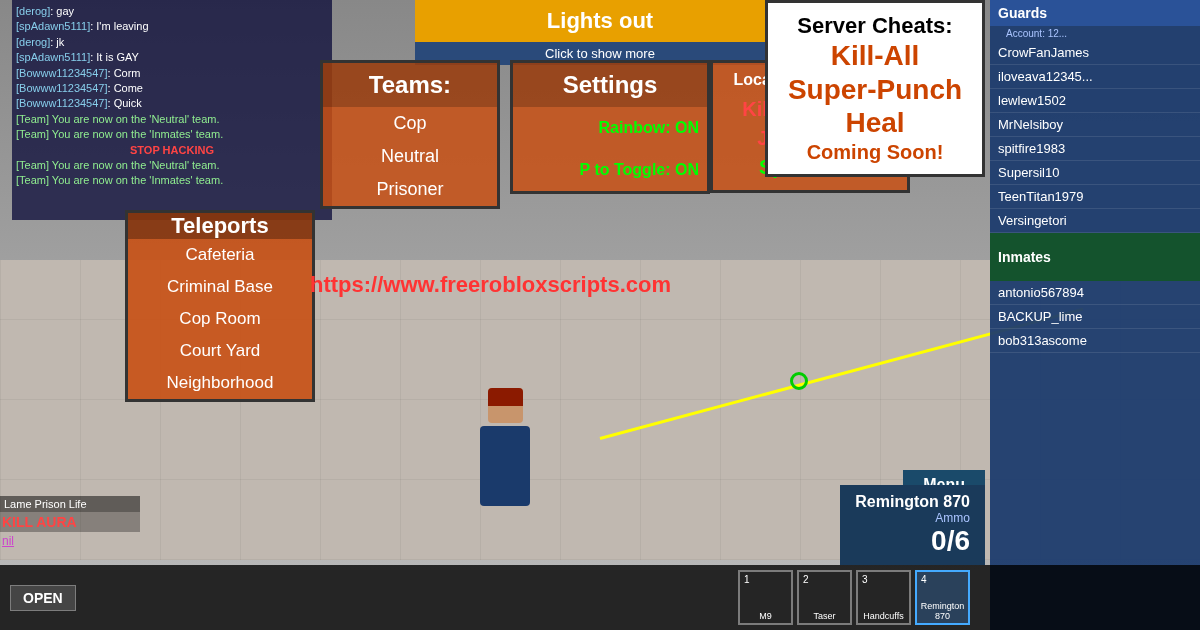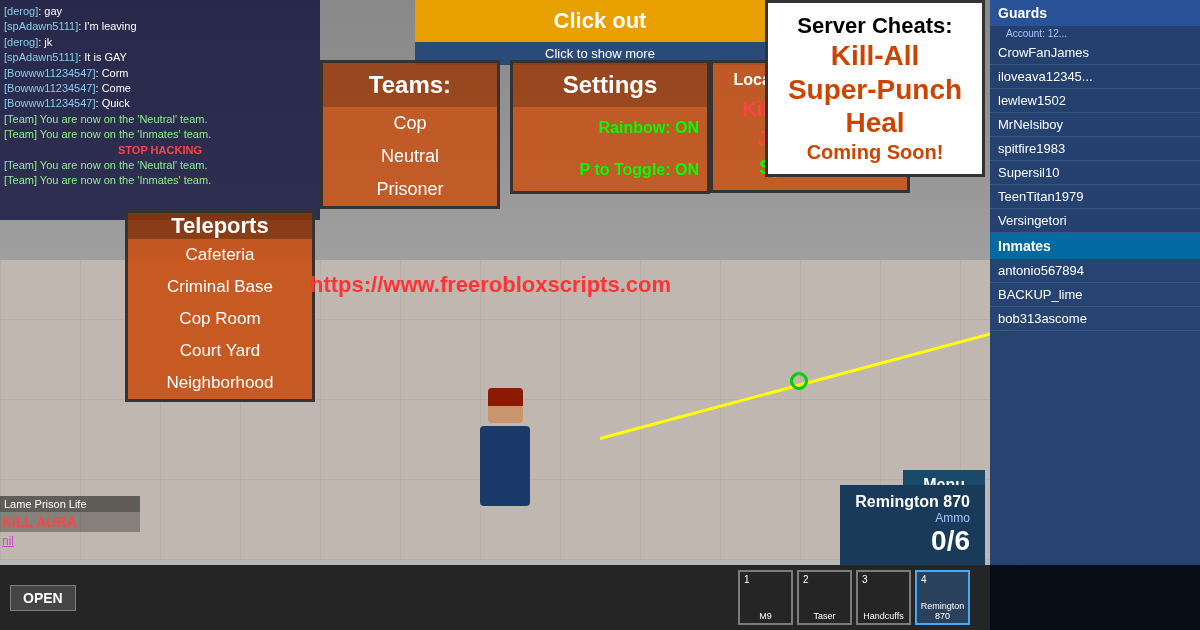--- a/index.html
+++ b/index.html
@@ -84,21 +84,21 @@
       border-radius: 4px 4px 0 0;
       position: absolute;
       top: 0;
       left: 0;
     }
 
     
     #chat-panel {
       position: absolute;
       top: 0;
-      left: 0;
+      left: 12px;
       width: 320px;
       height: 220px;
       background: rgba(0,0,50,0.7);
       z-index: 10;
       padding: 4px;
       overflow: hidden;
     }
     .chat-line {
       font-size: 11px;
       color: white;
@@ -325,25 +325,25 @@
       padding: 2px 16px;
     }
     .sidebar-player {
       color: white;
       font-size: 13px;
       padding: 4px 8px;
       border-bottom: 1px solid rgba(255,255,255,0.1);
       cursor: pointer;
     }
     .sidebar-section-inmates {
-      background: #0369a1;
+      background: #14532d;
       color: white;
       font-size: 14px;
       font-weight: bold;
-      padding: 5px 8px;
+      padding: 16px 8px;
     }
 
     
     #bottom-toolbar {
       position: absolute;
       bottom: 0;
       left: 0;
       right: 0;
       height: 65px;
       background: rgba(0,0,0,0.8);
@@ -493,21 +493,21 @@
   <div class="chat-line"><span class="team-msg">[Team] You are now on the 'Inmates' team.</span></div>
 </div>
 
 <div id="bottom-left">
   <div class="game-name">Lame Prison Life</div>
   <div class="kill-aura-text">KILL AURA</div>
   <div style="color:#cc44cc;font-size:12px;padding:2px;text-decoration:underline;">nil</div>
 </div>
 
 <div id="lights-out-banner">
-  <div id="lights-out-title">Click out</div>
+  <div id="lights-out-title">Lights out</div>
   <div id="lights-out-subtitle">Click to show more</div>
 </div>
 
 <div id="teams-panel">
   <div id="teams-title">Teams:</div>
   <div class="team-item">Cop</div>
   <div class="team-item">Neutral</div>
   <div class="team-item">Prisoner</div>
 </div>
 

